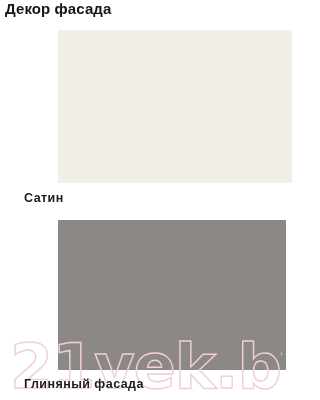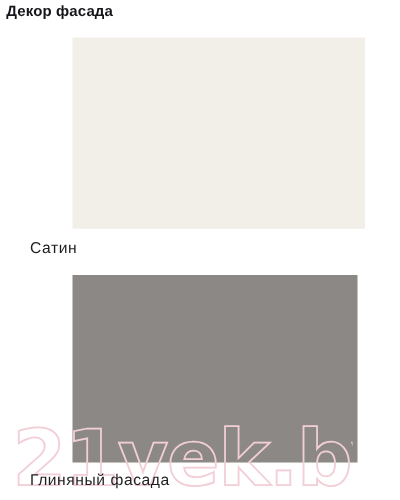--- a/index.html
+++ b/index.html
@@ -20,21 +20,21 @@
     height: 400px;
     background: #ffffff;
     overflow: hidden;
   }
 
   
   #page-title {
     position: absolute;
     left: 5px;
     top: 1px;
-    font-size: 12px;
+    font-size: 15px;
     font-weight: bold;
     letter-spacing: 0.1px;
     color: #16161a;
     white-space: nowrap;
     line-height: 16px;
   }
 
   
   #watermark {
     position: absolute;
@@ -64,21 +64,21 @@
   .swatch-group {
     position: absolute;
   }
   .swatch {
     position: absolute;
     display: block;
   }
   .swatch-label {
     position: absolute;
     font-size: 12.5px;
-    font-weight: normal;
+    font-weight: bold;
     color: #1d1d1f;
     letter-spacing: 0.45px;
     white-space: nowrap;
     line-height: 15px;
     z-index: 4;
   }
 
   #swatch-satin {
     left: 58px;
     top: 30px;

